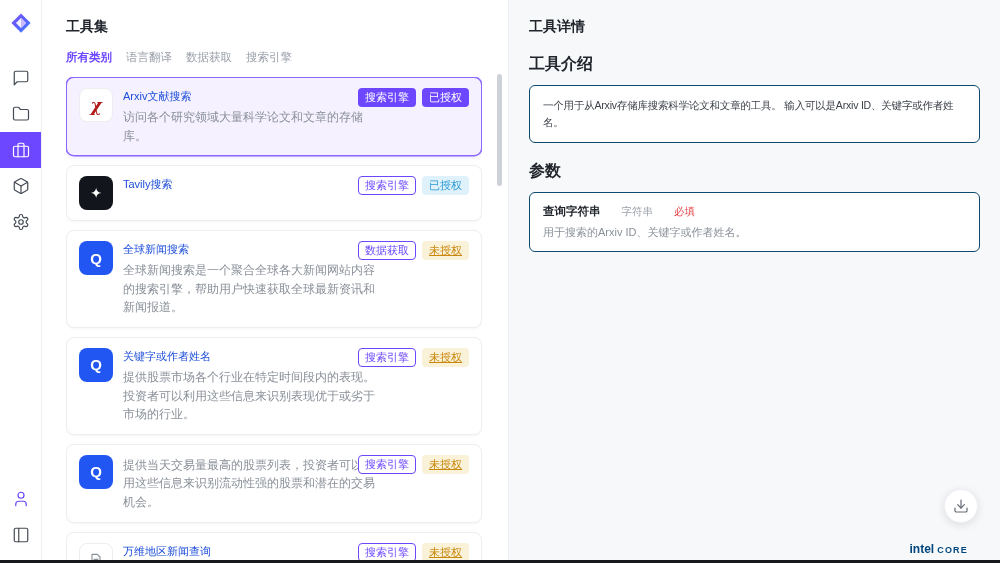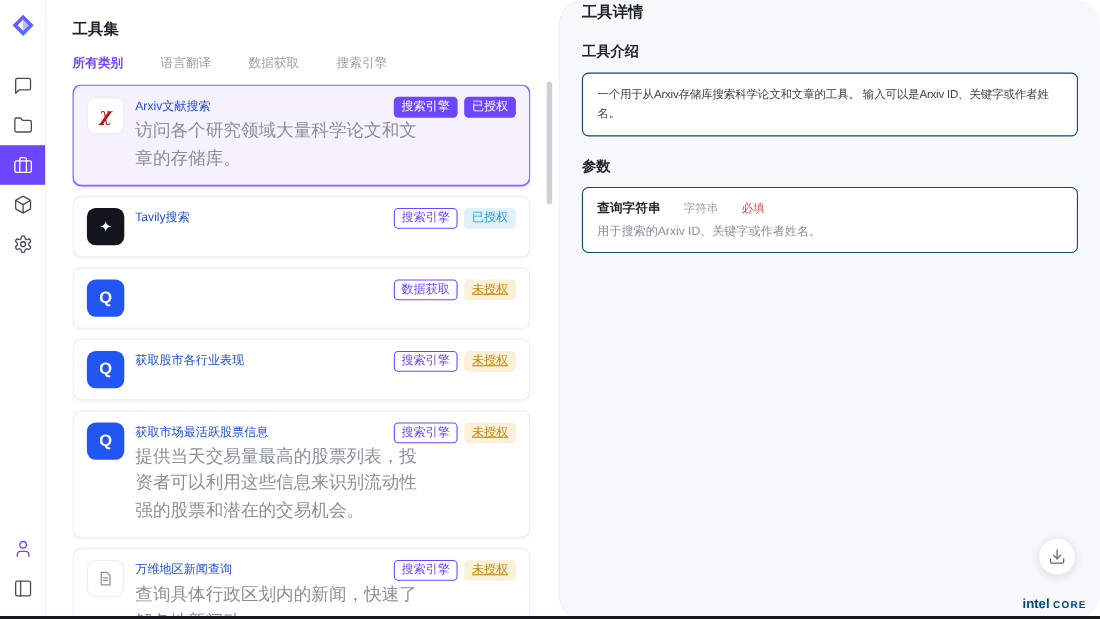--- a/index.html
+++ b/index.html
@@ -26,21 +26,21 @@
   .nav-item.accent { color: var(--accent, #6C47FF); }
   .nav-ic { line-height: 0; }
   .sb-spacer { flex: 1; }
 
   
   .list-panel {
     width: 466px; flex: none; padding: 16px 26px 0 24px;
     display: flex; flex-direction: column; position: relative; background: #fff;
   }
   .list-panel h1 { font-size: 14px; font-weight: bold; margin: 2px 0 14px; }
-  .tabs { display: flex; gap: 34px; font-size: 11.5px; color: #9BA1AB; margin-bottom: 12px; }
+  .tabs { display: flex; gap: 14px; font-size: 11.5px; color: #9BA1AB; margin-bottom: 12px; }
   .tab { cursor: pointer; }
   .tab.active { color: var(--accent, #6C47FF); font-weight: bold; }
   .tool-list { display: flex; flex-direction: column; gap: 9px; flex: 1; overflow: hidden; }
   .tool-card {
     position: relative; display: flex; gap: 10px; padding: 10px 12px; flex: none;
     background: #fff; border: 1px solid #ECEEF1; border-radius: 8px;
     box-shadow: 0 1px 3px rgba(20,24,33,.04); cursor: pointer;
   }
   .tool-card.selected {
     background: var(--selected-bg, #F5F1FF);
@@ -52,51 +52,51 @@
     display: flex; align-items: center; justify-content: center;
     font-size: 16px; font-weight: bold; line-height: 0;
   }
   .icon-arxiv { background: #fff; border: 1px solid #ECEEF1; color: var(--arxiv-red, #B31B1B);
     font-family: "DejaVu Serif", serif; font-style: italic; font-size: 17px; line-height: 1; }
   .icon-tavily { background: #12151C; color: #fff; font-size: 14px; line-height: 1; }
   .icon-news { background: var(--news-blue, #2156F3); color: #fff; font-size: 15px; line-height: 1; }
   .icon-doc { background: #fff; border: 1px solid #ECEEF1; color: #8A9099; }
   .tool-body { flex: 1; min-width: 0; padding-top: 1px; }
   .tool-title { font-size: 11px; font-weight: normal; margin-bottom: 4px; color: #1d4ed8; }
-  .tool-desc { font-size: 16px; line-height: 1.55; color: #8A9099; width: 258px; }
+  .tool-desc { font-size: 12px; line-height: 1.55; color: #8A9099; width: 258px; }
   .tool-badges { position: absolute; top: 10px; right: 12px; display: flex; gap: 6px; }
   .badge { font-size: 11px; line-height: 1; padding: 4px 7px; border-radius: 4px; white-space: nowrap; }
   .cat-solid, .auth-solid { background: var(--accent, #6C47FF); color: #fff; }
   .cat-outline { background: #fff; border: 1px solid var(--accent, #6C47FF); color: var(--accent, #6C47FF); padding: 3px 6px; }
   .auth-info { background: var(--info-bg, #DFF2FB); color: var(--info-text, #2E9BD6); }
   .auth-warn { background: var(--warn-bg, #FAF1D9); color: var(--warn-text, #C9880C); text-decoration: underline; }
   .scroll-track { position: absolute; right: 6px; top: 74px; bottom: 6px; width: 5px; }
   .scroll-thumb { width: 5px; height: 112px; border-radius: 3px; background: #CDD1D8; cursor: pointer; }
 
   
   .detail-panel {
     flex: 1; background: var(--detail-bg, #F7F8FA); border-left: 1px solid #ECEEF1;
-    padding: 0 20px; position: relative; border-radius: 22px;
+    padding: 16px 20px; position: relative;
   }
   .detail-panel h1 { font-size: 14px; font-weight: bold; margin: 2px 0 18px; }
-  .section-title { font-size: 13px; font-weight: bold; margin-bottom: 10px; }
+  .section-title { font-size: 16px; font-weight: bold; margin-bottom: 10px; }
   .card { background: #fff; border: 1px solid #0c4a6e; border-radius: 6px; padding: 11px 13px; }
   .intro-card { margin-bottom: 18px; font-size: 10.5px; letter-spacing: -0.2px; color: #3C4149; line-height: 1.6; }
   .param-head { display: flex; align-items: baseline; gap: 21px; margin-bottom: 6px; }
   .param-name { font-size: 11.5px; font-weight: bold; }
   .param-type { font-size: 10.5px; color: #9BA1AB; }
   .param-required { font-size: 10.5px; color: var(--required-red, #E5484D); font-family: Liberation Serif, serif; }
   .param-desc { font-size: 11px; color: #8A9099; }
   .fab {
     position: absolute; right: 22px; bottom: 40px; width: 34px; height: 34px;
     border-radius: 50%; background: #fff; border: 1px solid #EEF0F3;
     box-shadow: 0 2px 8px rgba(20,24,33,.12);
     display: flex; align-items: center; justify-content: center; color: #646B75; cursor: pointer;
   }
-  .intel-brand { position: absolute; right: 12px; bottom: 7px; display: flex; align-items: baseline; gap: 3px; color: #00457E; }
+  .intel-brand { position: absolute; right: 32px; bottom: 7px; display: flex; align-items: baseline; gap: 3px; color: #00457E; }
   .intel-word { font-size: 12px; font-weight: bold; }
   .core-word { font-size: 9px; letter-spacing: 1.2px; font-weight: bold; }
   .bottom-bar { position: absolute; left: 0; right: 0; bottom: 0; height: 3px; background: #16181D; }
 </style>
 </head>
 <body>
 
 <div class="app">
 
   <aside class="iconbar">
@@ -186,39 +186,43 @@
     <div class="tool-body">
       <div class="tool-title">Tavily搜索</div>
     </div>
     <div class="tool-badges">
       <span class="badge cat-outline">搜索引擎</span>
       <span class="badge auth-info">已授权</span>
     </div>
   </div>
         <div class="tool-card">
     <div class="tool-icon icon-news">Q</div>
+    <div class="tool-body">
+      <div class="tool-title">全球新闻搜索</div>
+      <div class="tool-desc">全球新闻搜索是一个聚合全球各大新闻网站内容的搜索引擎，帮助用户快速获取全球最新资讯和新闻报道。</div>
+    </div>
     <div class="tool-badges">
       <span class="badge cat-outline">数据获取</span>
       <span class="badge auth-warn">未授权</span>
     </div>
   </div>
         <div class="tool-card">
     <div class="tool-icon icon-news">Q</div>
     <div class="tool-body">
-      <div class="tool-title">获取股市各行业表现</div>
+      <div class="tool-title">关键字或作者姓名</div>
+      <div class="tool-desc">提供股票市场各个行业在特定时间段内的表现。投资者可以利用这些信息来识别表现优于或劣于市场的行业。</div>
     </div>
     <div class="tool-badges">
       <span class="badge cat-outline">搜索引擎</span>
       <span class="badge auth-warn">未授权</span>
     </div>
   </div>
         <div class="tool-card">
     <div class="tool-icon icon-news">Q</div>
     <div class="tool-body">
-      <div class="tool-title">获取市场最活跃股票信息</div>
       <div class="tool-desc">提供当天交易量最高的股票列表，投资者可以利用这些信息来识别流动性强的股票和潜在的交易机会。</div>
     </div>
     <div class="tool-badges">
       <span class="badge cat-outline">搜索引擎</span>
       <span class="badge auth-warn">未授权</span>
     </div>
   </div>
         <div class="tool-card">
     <div class="tool-icon icon-doc">
             <svg viewBox="0 0 24 24" width="16" height="16" fill="none" stroke="currentColor" stroke-width="1.7" stroke-linecap="round" stroke-linejoin="round">

